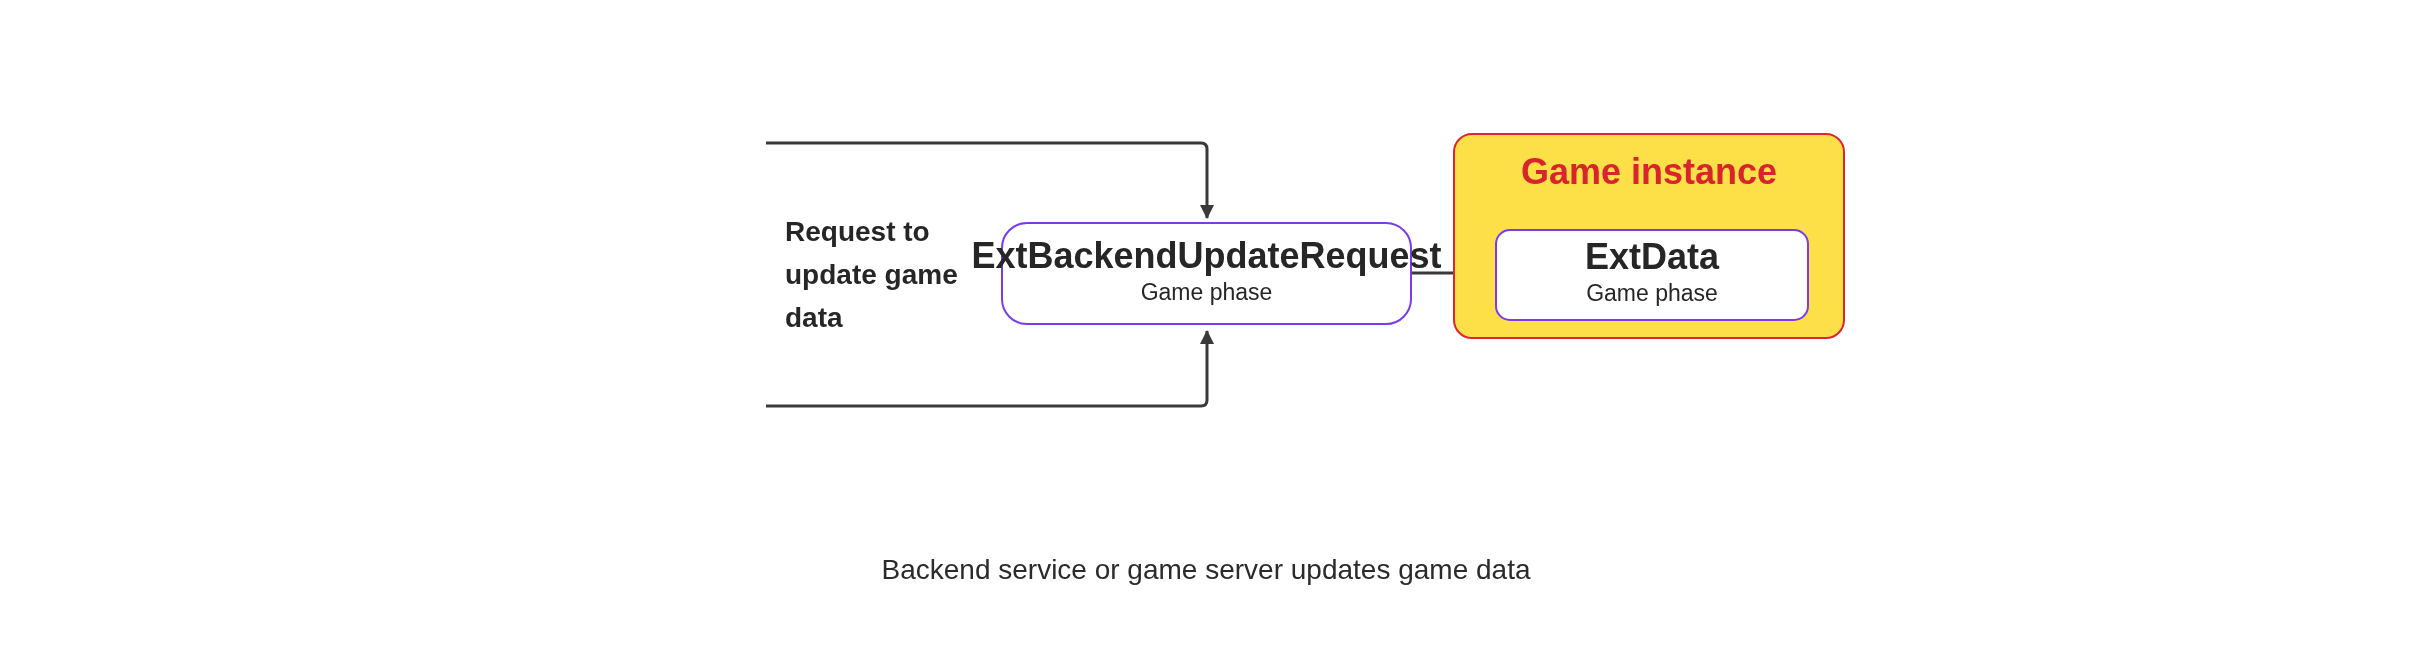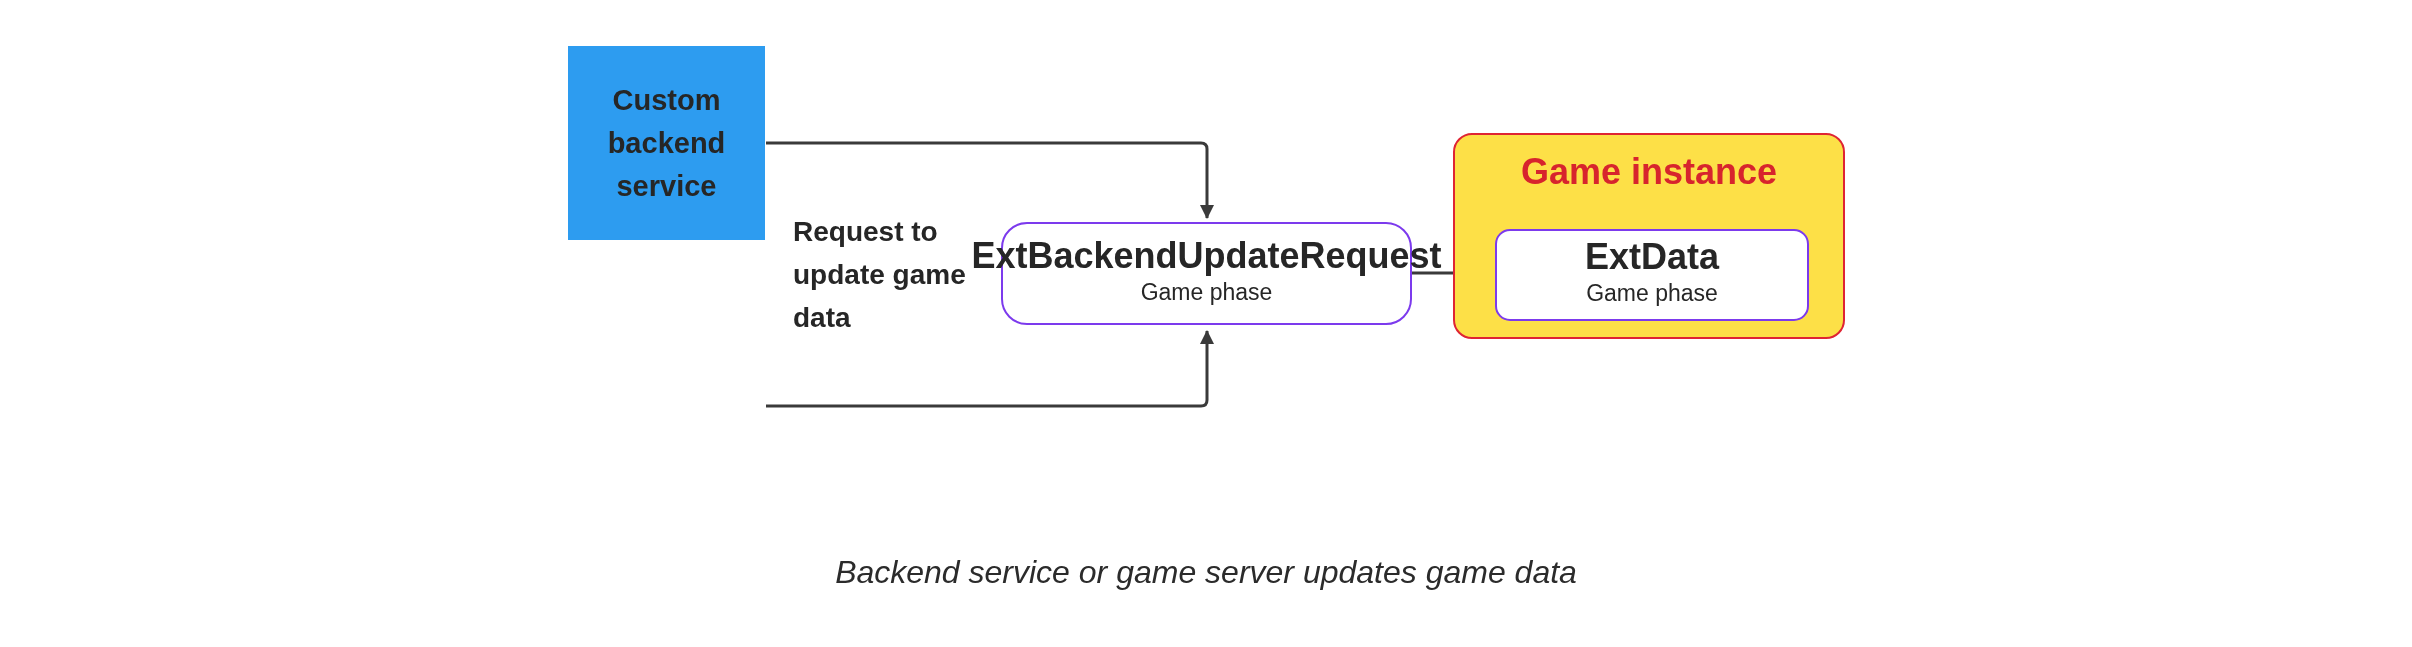--- a/index.html
+++ b/index.html
@@ -43,21 +43,20 @@
   .node-blue   { left: 568px; top: 46px;  width: 197px; height: 194px; background: var(--blue, #2d9cf0); }
   .node-yellow { left: 568px; top: 311px; width: 198px; height: 192px; background: var(--yellow, #f8c713); }
 
   .edge-label {
     position: absolute;
     left: 785px; top: 210px;
     font-weight: bold;
     font-size: 28px;
     line-height: 43px;
     white-space: pre-line;
-    margin-left: 8px;
   }
 
   .pill {
     position: absolute;
     box-sizing: border-box;
     background: #ffffff;
     border: 2px solid var(--purple, #7c3aed);
     display: flex;
     flex-direction: column;
     align-items: center;
@@ -92,44 +91,40 @@
     font-weight: bold;
     font-size: 36px;
     color: var(--red_text, #d7242d);
   }
 
   .caption {
     position: absolute;
     left: 0; right: 0;
     top: 554px;
     text-align: center;
-    font-style: italic;
-    font-size: 32px;
+    font-size: 28px;
     color: #2b2b2b;
   }
 </style>
 </head>
 <body>
 
 <div class="canvas">
 
   <svg class="connectors" viewBox="0 0 2412 647" xmlns="http://www.w3.org/2000/svg">
     <defs>
       <marker id="arrow" markerUnits="userSpaceOnUse" markerWidth="18" markerHeight="18" refX="15" refY="9" orient="auto">
         <path class="arrow-fill" d="M2,2 L16,9 L2,16 Z"></path>
       </marker>
     </defs>
     <path class="edge" d="M766,143 H1201 Q1207,143 1207,149 V218" marker-end="url(#arrow)"></path>
     <path class="edge" d="M766,406 H1201 Q1207,406 1207,400 V331" marker-end="url(#arrow)"></path>
     <path class="edge" d="M1412,273 H1489" marker-end="url(#arrow)"></path>
   </svg>
 
-  <div class="node node-blue">Custom
-backend
-service</div>
 
 
   <div class="edge-label">Request to
 update game
 data</div>
 
   <div class="pill pill-request">
     <div class="pill-title">ExtBackendUpdateRequest</div>
     <div class="pill-sub">Game phase</div>
   </div>

